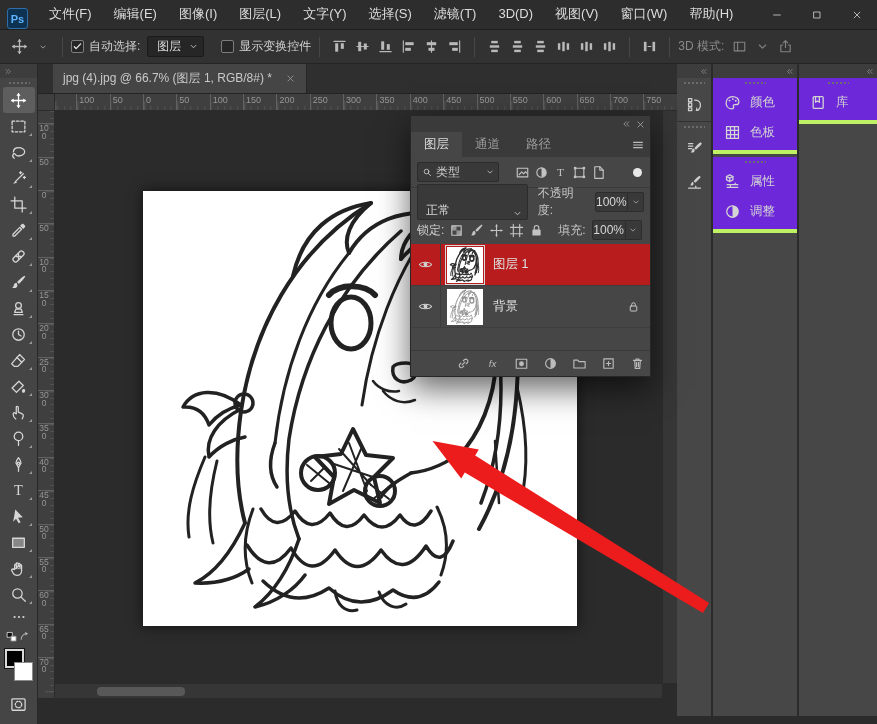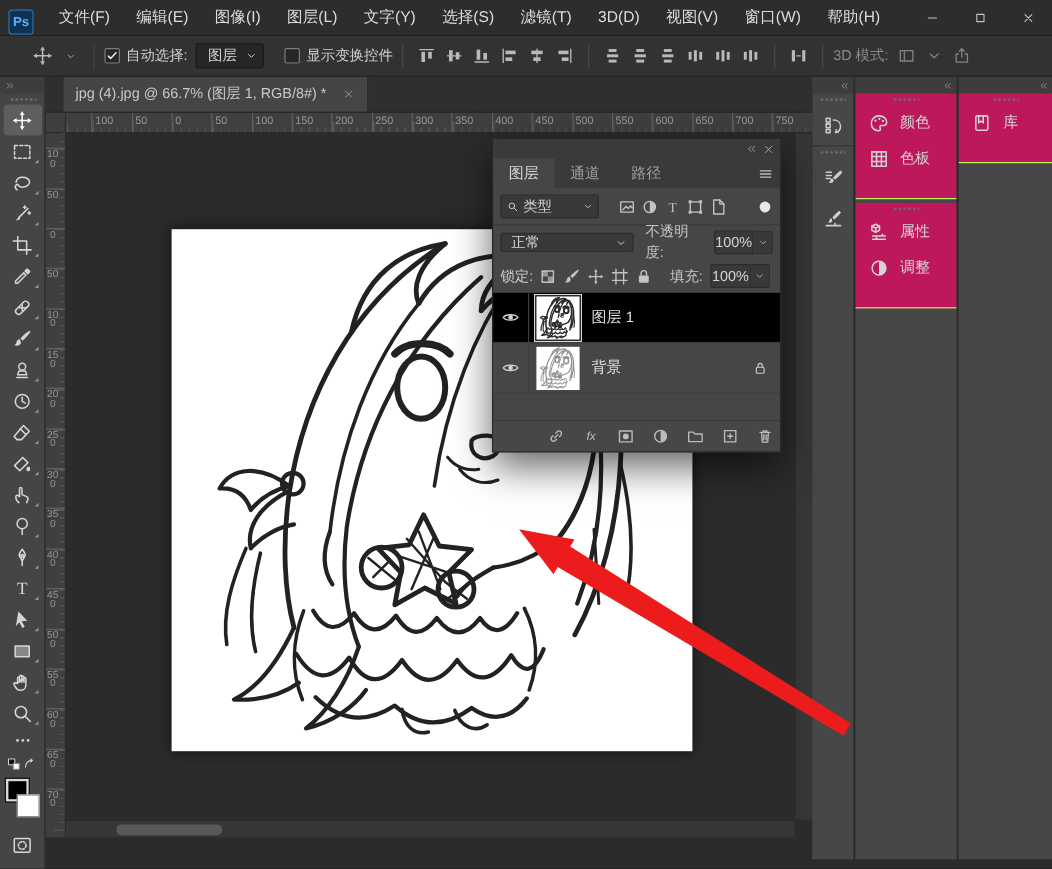--- a/index.html
+++ b/index.html
@@ -14,21 +14,21 @@
   .ps-logo{width:21px;height:21px;margin:0 10px 0 7px;border-radius:3px;background:#0e3352;
            color:#5cb3ff;font-size:11px;font-weight:bold;display:flex;align-items:center;
            justify-content:center;border:1px solid #2f6ea8}
   .menu-item{padding:0 11px;font-size:13px;color:#dcdcdc;line-height:30px;white-space:nowrap}
   .win-controls{margin-left:auto;display:flex}
   .win-btn{width:40px;height:29px;display:flex;align-items:center;justify-content:center;color:#c4c4c4}
 
   
   .optionsbar{position:absolute;top:30px;left:0;width:877px;height:34px;background:#323232;
               border-bottom:1px solid #242424;display:flex;align-items:center;font-size:12px;
-              color:#cfcfcf;z-index:19;padding-left:24px}
+              color:#cfcfcf;z-index:19;padding-left:8px}
   .ob-sep{width:1px;height:20px;background:#474747;margin:0 8px;flex:none}
   .ob-iconbtn{width:23px;height:24px;display:flex;align-items:center;justify-content:center;color:#b9b9b9;flex:none}
   .ob-iconbtn.dim{color:#828282}
   .iconrow{display:flex;align-items:center}
   .checkbox{width:13px;height:13px;border:1px solid #7d7d7d;background:#262626;border-radius:2px;
             margin-right:5px;display:inline-flex;align-items:center;justify-content:center;color:#eee;flex:none}
   .dropdown{height:21px;background:#262626;border:1px solid #1b1b1b;border-radius:2px;
             display:inline-flex;align-items:center;padding:0 4px 0 9px;gap:7px;color:#d6d6d6}
   .dim-label{color:#8a8a8a}
 
@@ -84,21 +84,21 @@
   .status-exp{margin-left:18px;color:#9f9f9f}
 
   
   .dock{position:absolute;top:64px;right:0;width:200px;bottom:8px;display:flex;gap:2px;z-index:5}
   .dock-col{background:#474747;display:flex;flex-direction:column}
   .dock-strip{width:34px}
   .dock-colmid{width:84px}
   .dock-colright{flex:1}
   .dock-head{height:14px;display:flex;justify-content:flex-end;align-items:center;color:#9f9f9f;
              padding-right:3px;background:#3d3d3d}
-  .dock-group{background:#be185d;border-bottom:1px solid #bef264;padding-bottom:18px;margin-bottom:3px}
+  .dock-group{background:#6d28d9;border-bottom:4px solid #bef264;padding-bottom:3px;margin-bottom:3px}
   .dock-row{height:30px;display:flex;align-items:center;gap:9px;padding-left:11px;font-size:12.5px;color:#d4d4d4}
   .strip-btn{height:34px;display:flex;align-items:center;justify-content:center;color:#cfcfcf}
   .dock-fill{flex:1;background:#474747}
 
   
   .layers-panel{position:absolute;left:410px;top:115px;width:241px;height:262px;background:#464646;
                 border:1px solid #272727;box-shadow:0 12px 30px rgba(0,0,0,.6);z-index:50;
                 font-size:12px;color:#cfcfcf;display:flex;flex-direction:column}
   .lp-title{height:16px;background:#3a3a3a;display:flex;justify-content:flex-end;align-items:center;
             gap:4px;padding-right:4px;color:#a8a8a8;flex:none}
@@ -108,33 +108,33 @@
   .lp-menu{margin-left:auto;align-self:center;margin-right:5px;color:#bdbdbd}
   .lp-row{display:flex;align-items:center;padding:0 6px;flex:none}
   .lp-filter{height:31px;border-bottom:1px solid #3a3a3a;gap:0}
   .lp-search{width:82px;height:20px;background:#393939;border:1px solid #2c2c2c;border-radius:2px;
              display:flex;align-items:center;padding:0 3px 0 4px;gap:3px;color:#cfcfcf}
   .lp-search .chev{margin-left:auto}
   .lp-ficon{width:19px;height:20px;display:flex;align-items:center;justify-content:center;color:#c3c3c3}
   .lp-ficon:first-of-type{margin-left:14px}
   .lp-pin{width:9px;height:9px;border-radius:50%;background:#e8e8e8;margin-left:auto;margin-right:2px}
   .lp-blend{height:28px}
-  .lp-select{width:112px;height:16px;background:#393939;border:1px solid #2c2c2c;border-radius:2px;
-             display:flex;align-items:center;padding:0 4px 0 8px;color:#d6d6d6}
+  .lp-select{width:112px;height:36px;background:#393939;border:1px solid #2c2c2c;border-radius:2px;
+             display:flex;align-items:flex-end;padding:0 4px 0 8px;color:#d6d6d6}
   .lp-select .chev{margin-left:auto}
   .lp-lab{margin-left:10px;color:#c6c6c6}
   .lp-num{margin-left:6px;width:34px;height:20px;background:#393939;border:1px solid #2c2c2c;
           border-radius:2px 0 0 2px;display:flex;align-items:center;justify-content:center;color:#d6d6d6}
   .lp-numchev{width:16px;height:20px;background:#393939;border:1px solid #2c2c2c;border-left:none;
               border-radius:0 2px 2px 0;display:flex;align-items:center;justify-content:center;color:#b5b5b5}
   .lp-lock{height:28px}
   .lp-lockicon{width:20px;height:20px;display:flex;align-items:center;justify-content:center;color:#c3c3c3}
   .lp-layers{flex:none}
   .layer-row{height:42px;display:flex;align-items:center;border-bottom:1px solid #3e3e3e;background:#464646}
-  .layer-row.selected{background:#000000}
+  .layer-row.selected{background:#b91c1c}
   .eye-col{width:30px;align-self:stretch;display:flex;align-items:center;justify-content:center;
            border-right:1px solid #3c3c3c;color:#d0d0d0}
   .thumb{width:36px;height:36px;background:#ffffff;margin-left:6px;position:relative;overflow:hidden;flex:none}
   .layer-row.selected .thumb{outline:1px solid #d8d8d8;outline-offset:1px}
   .layer-name{margin-left:10px;font-size:12.5px;color:#e0e0e0;white-space:nowrap}
   .layer-lockicon{margin-left:auto;margin-right:10px;color:#c9c9c9}
   .lp-spacer{flex:1}
   .lp-bottom{height:26px;background:#474747;border-top:1px solid #3a3a3a;display:flex;align-items:center;
              gap:9px;padding-left:42px;flex:none}
   .lp-bicon{width:20px;height:20px;display:flex;align-items:center;justify-content:center;color:#bcbcbc}

